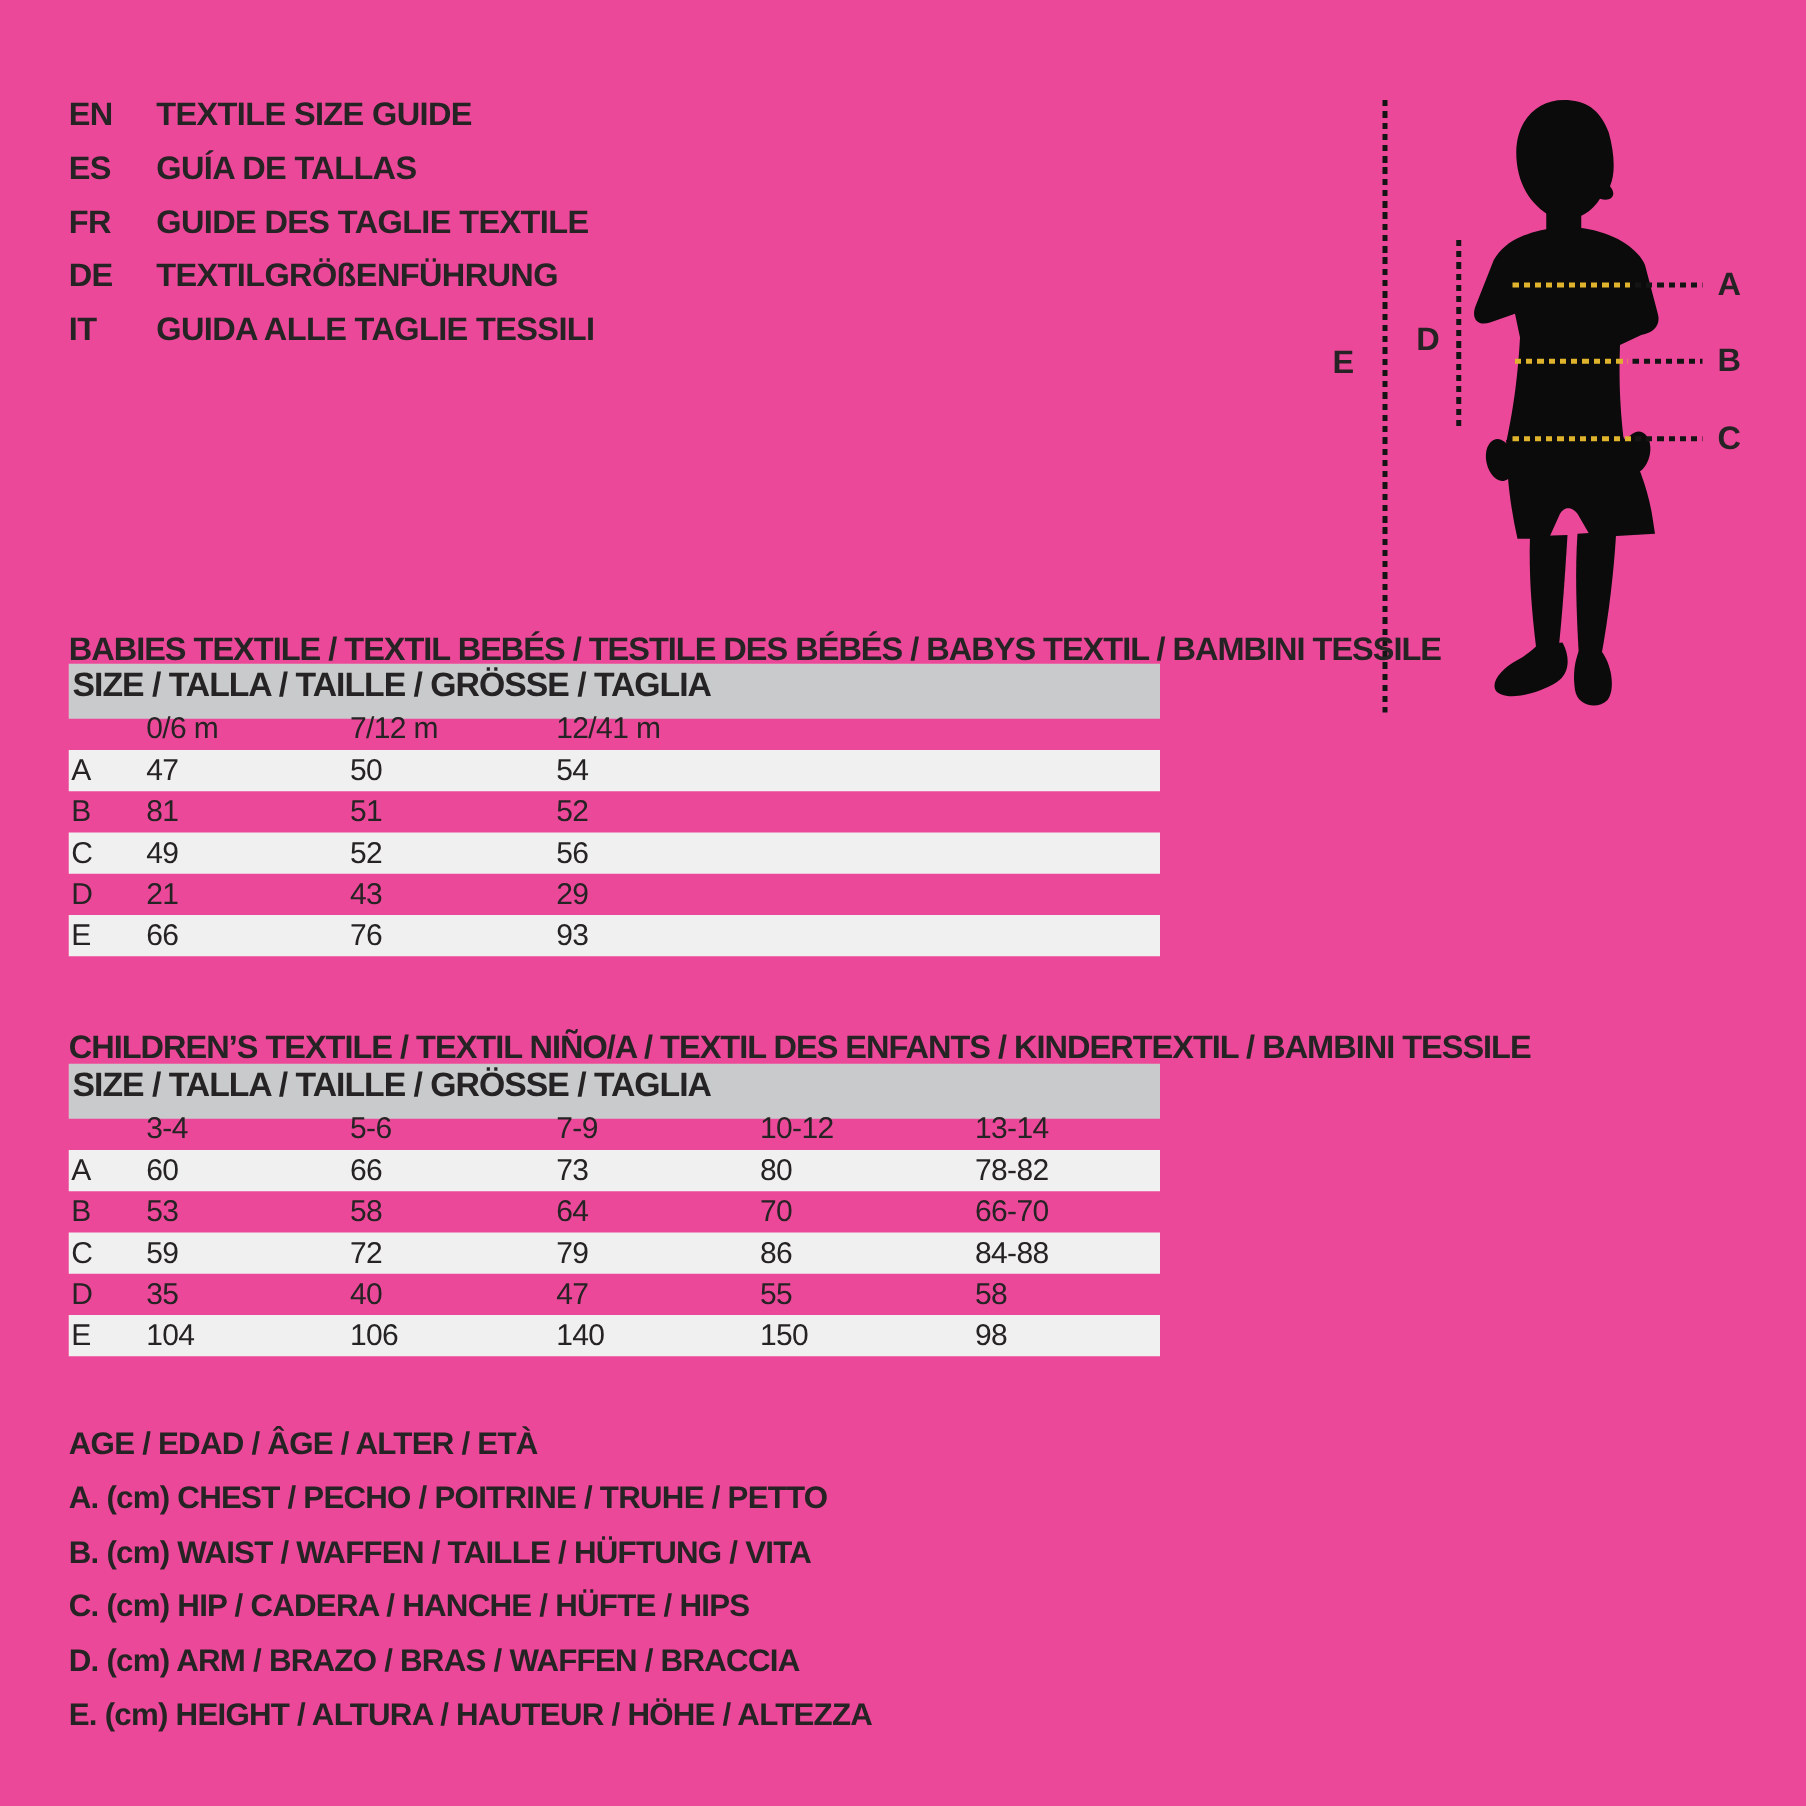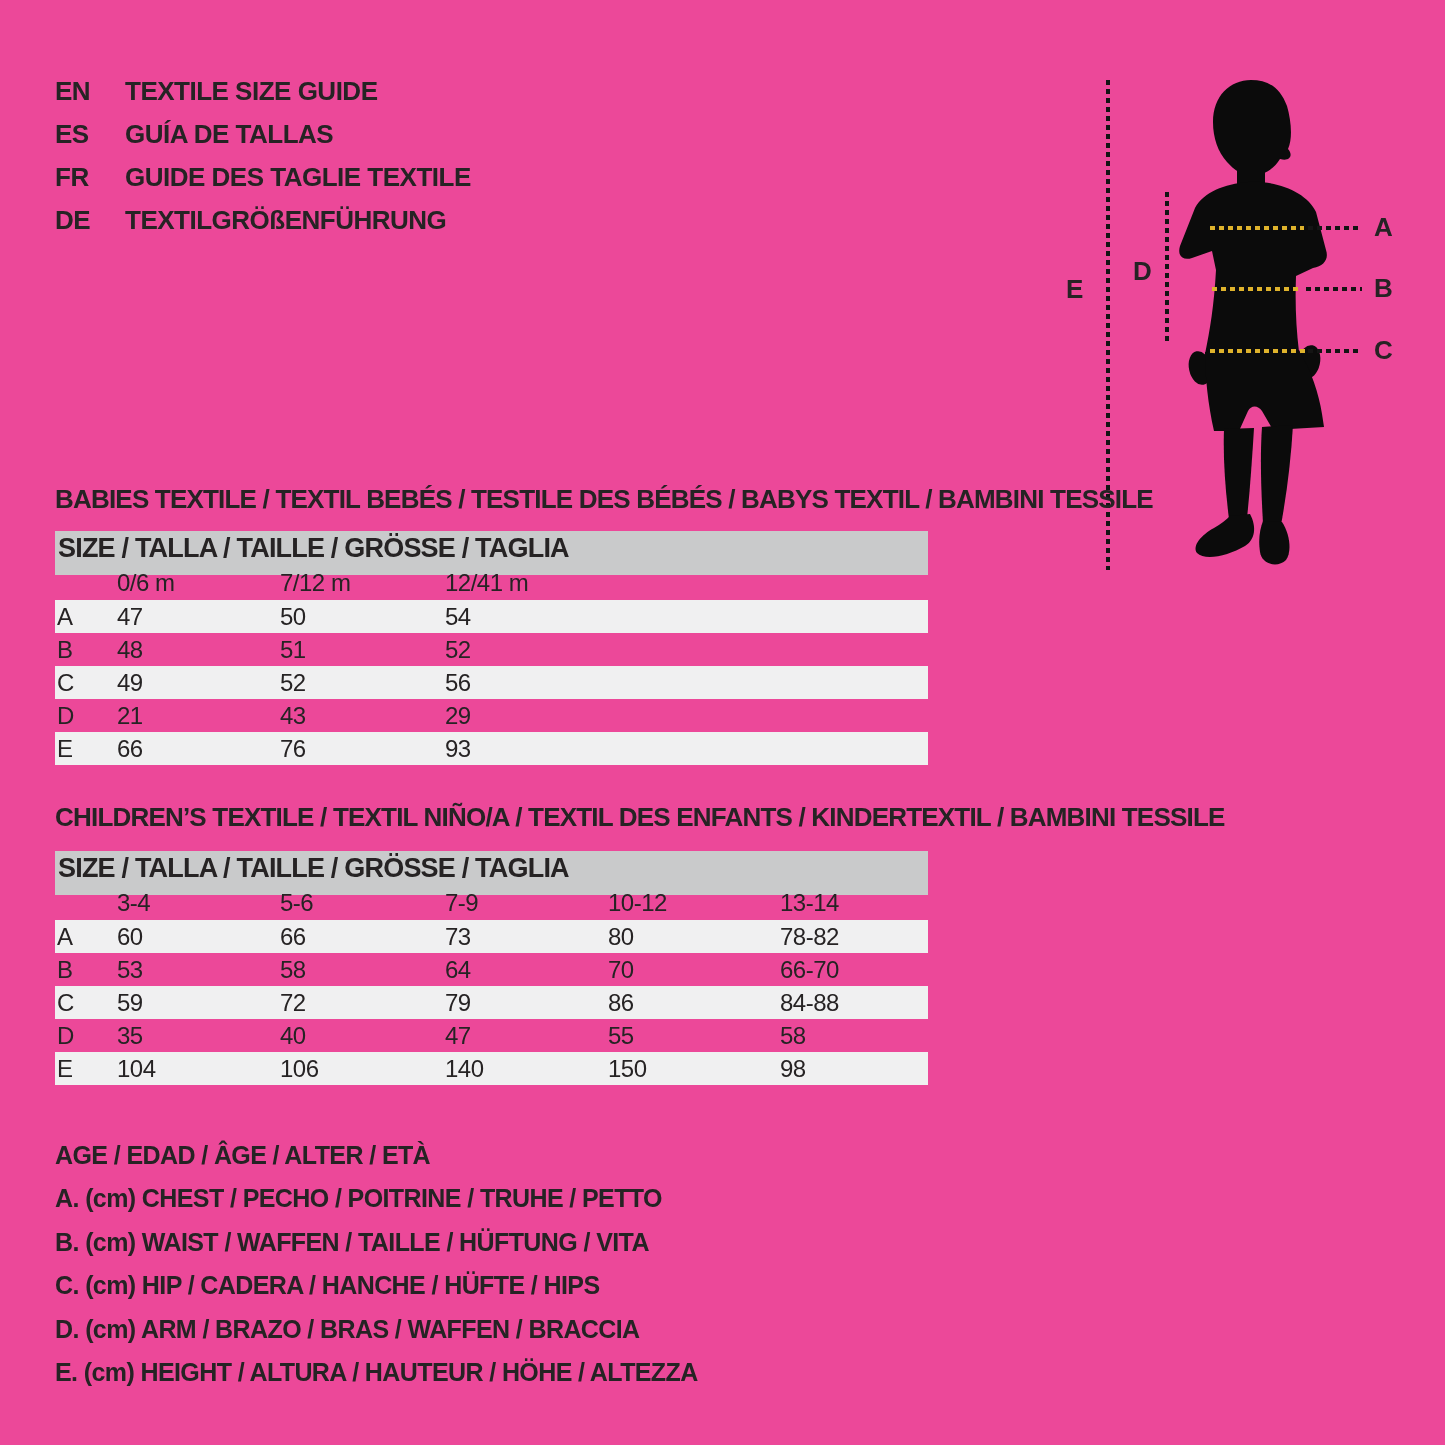--- a/index.html
+++ b/index.html
@@ -20,21 +20,21 @@
   .lang-code{position:absolute;left:55px;font-size:26px;font-weight:700;letter-spacing:-0.5px;}
   .lang-title{position:absolute;left:125px;font-size:26px;font-weight:700;letter-spacing:-0.5px;white-space:nowrap;}
   
   .silhouette{position:absolute;left:1150px;top:78px;width:200px;height:494px;}
   .dot-h{position:absolute;height:4px;}
   .dot-h.yellow{background:repeating-linear-gradient(90deg,var(--accent_yellow) 0 5px,transparent 5px 9px);}
   .dot-h.dark{background:repeating-linear-gradient(90deg,var(--dash_dark) 0 5px,transparent 5px 9px);}
   .dot-v{position:absolute;width:4px;background:repeating-linear-gradient(180deg,var(--dash_dark) 0 5px,transparent 5px 9px);}
   .fig-label{position:absolute;font-size:26px;font-weight:700;letter-spacing:-0.5px;}
   
-  .section-title{position:absolute;left:55px;font-size:26px;font-weight:700;letter-spacing:-0.8px;white-space:nowrap;}
+  .section-title{position:absolute;left:55px;font-size:26px;font-weight:700;letter-spacing:-0.8px;white-space:nowrap;margin-top:20px;}
   .size-bar{
     position:absolute;left:55px;width:873px;height:44px;line-height:34px;
     background:var(--header_bar);font-size:27px;font-weight:700;letter-spacing:-0.8px;
     padding-left:3px;box-sizing:border-box;white-space:nowrap;
   }
   .trow{position:absolute;left:55px;width:873px;height:33px;line-height:33px;font-size:24px;}
   .trow.head{height:35px;line-height:35px;}
   .trow.stripe{background:var(--row_stripe);}
   .rl{position:absolute;left:2px;letter-spacing:-0.5px;}
   .cell{position:absolute;width:120px;text-align:left;letter-spacing:-0.5px;}
@@ -55,20 +55,24 @@
     <span class="lang-code">ES</span>
     <span class="lang-title">GUÍA DE TALLAS</span>
   </div>
   <div class="lang-row" style="top:162px">
     <span class="lang-code">FR</span>
     <span class="lang-title">GUIDE DES TAGLIE TEXTILE</span>
   </div>
   <div class="lang-row" style="top:205px">
     <span class="lang-code">DE</span>
     <span class="lang-title">TEXTILGRÖßENFÜHRUNG</span>
+  </div>
+  <div class="lang-row" style="top:248px">
+    <span class="lang-code">IT</span>
+    <span class="lang-title">GUIDA ALLE TAGLIE TESSILI</span>
   </div>
 
   <svg class="silhouette" viewBox="0 0 200 494" aria-hidden="true">
     <g fill="#0b0b0b">
       <path d="M101,2 C80,2 63,18 63,44 C63,60 68,74 77,84 C84,92 92,97 101,98 C113,98 124,91 130,81 C139,84 144,78 138,71 C143,60 141,42 137,28 C130,9 118,2 101,2 Z"></path>
       <rect x="87" y="86" width="28" height="26"></rect>
       <path d="M98,104 C74,106 54,114 45,130 L30,168 C27,178 33,183 42,180 L62,173 L66,192 C64,228 60,252 55,276 L149,274 C146,248 145,226 146,198 L163,190 C174,188 179,181 176,172 L166,134 C157,114 126,102 98,104 Z"></path>
       <ellipse cx="50" cy="290" rx="11" ry="17" transform="rotate(-12 50 290)"></ellipse>
       <ellipse cx="159" cy="284" rx="11" ry="17" transform="rotate(12 159 284)"></ellipse>
       <path d="M55,274 L149,272 C161,292 169,316 172,336 L174,349 L123,352 L112,333 C108,327 101,327 98,333 L89,353 L64,353 C58,327 55,298 55,274 Z"></path>
@@ -105,21 +109,21 @@
   </div>
 
   <div class="trow stripe" style="top:600px">
     <span class="rl">A</span>
     <span class="cell c1">47</span>
     <span class="cell c2">50</span>
     <span class="cell c3">54</span>
   </div>
   <div class="trow" style="top:633px">
     <span class="rl">B</span>
-    <span class="cell c1">48</span>
+    <span class="cell c1">81</span>
     <span class="cell c2">51</span>
     <span class="cell c3">52</span>
   </div>
   <div class="trow stripe" style="top:666px">
     <span class="rl">C</span>
     <span class="cell c1">49</span>
     <span class="cell c2">52</span>
     <span class="cell c3">56</span>
   </div>
   <div class="trow" style="top:699px">

